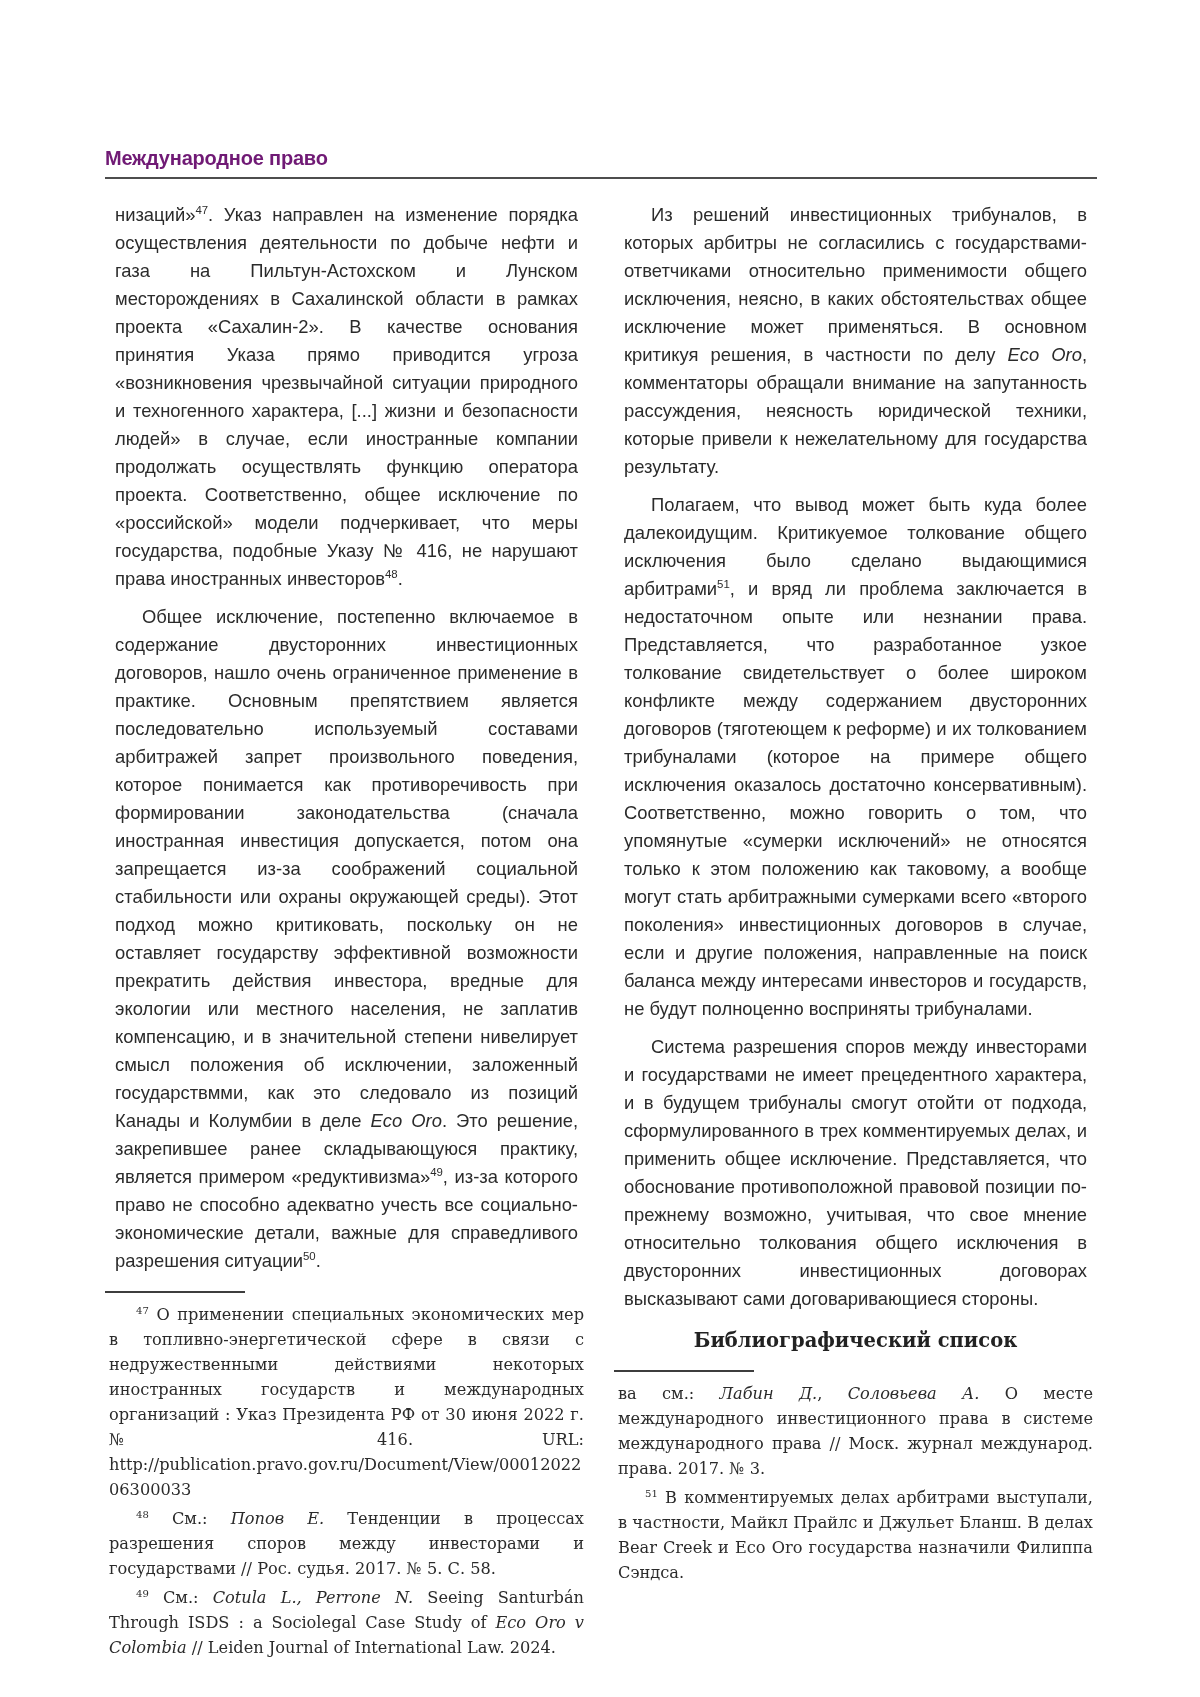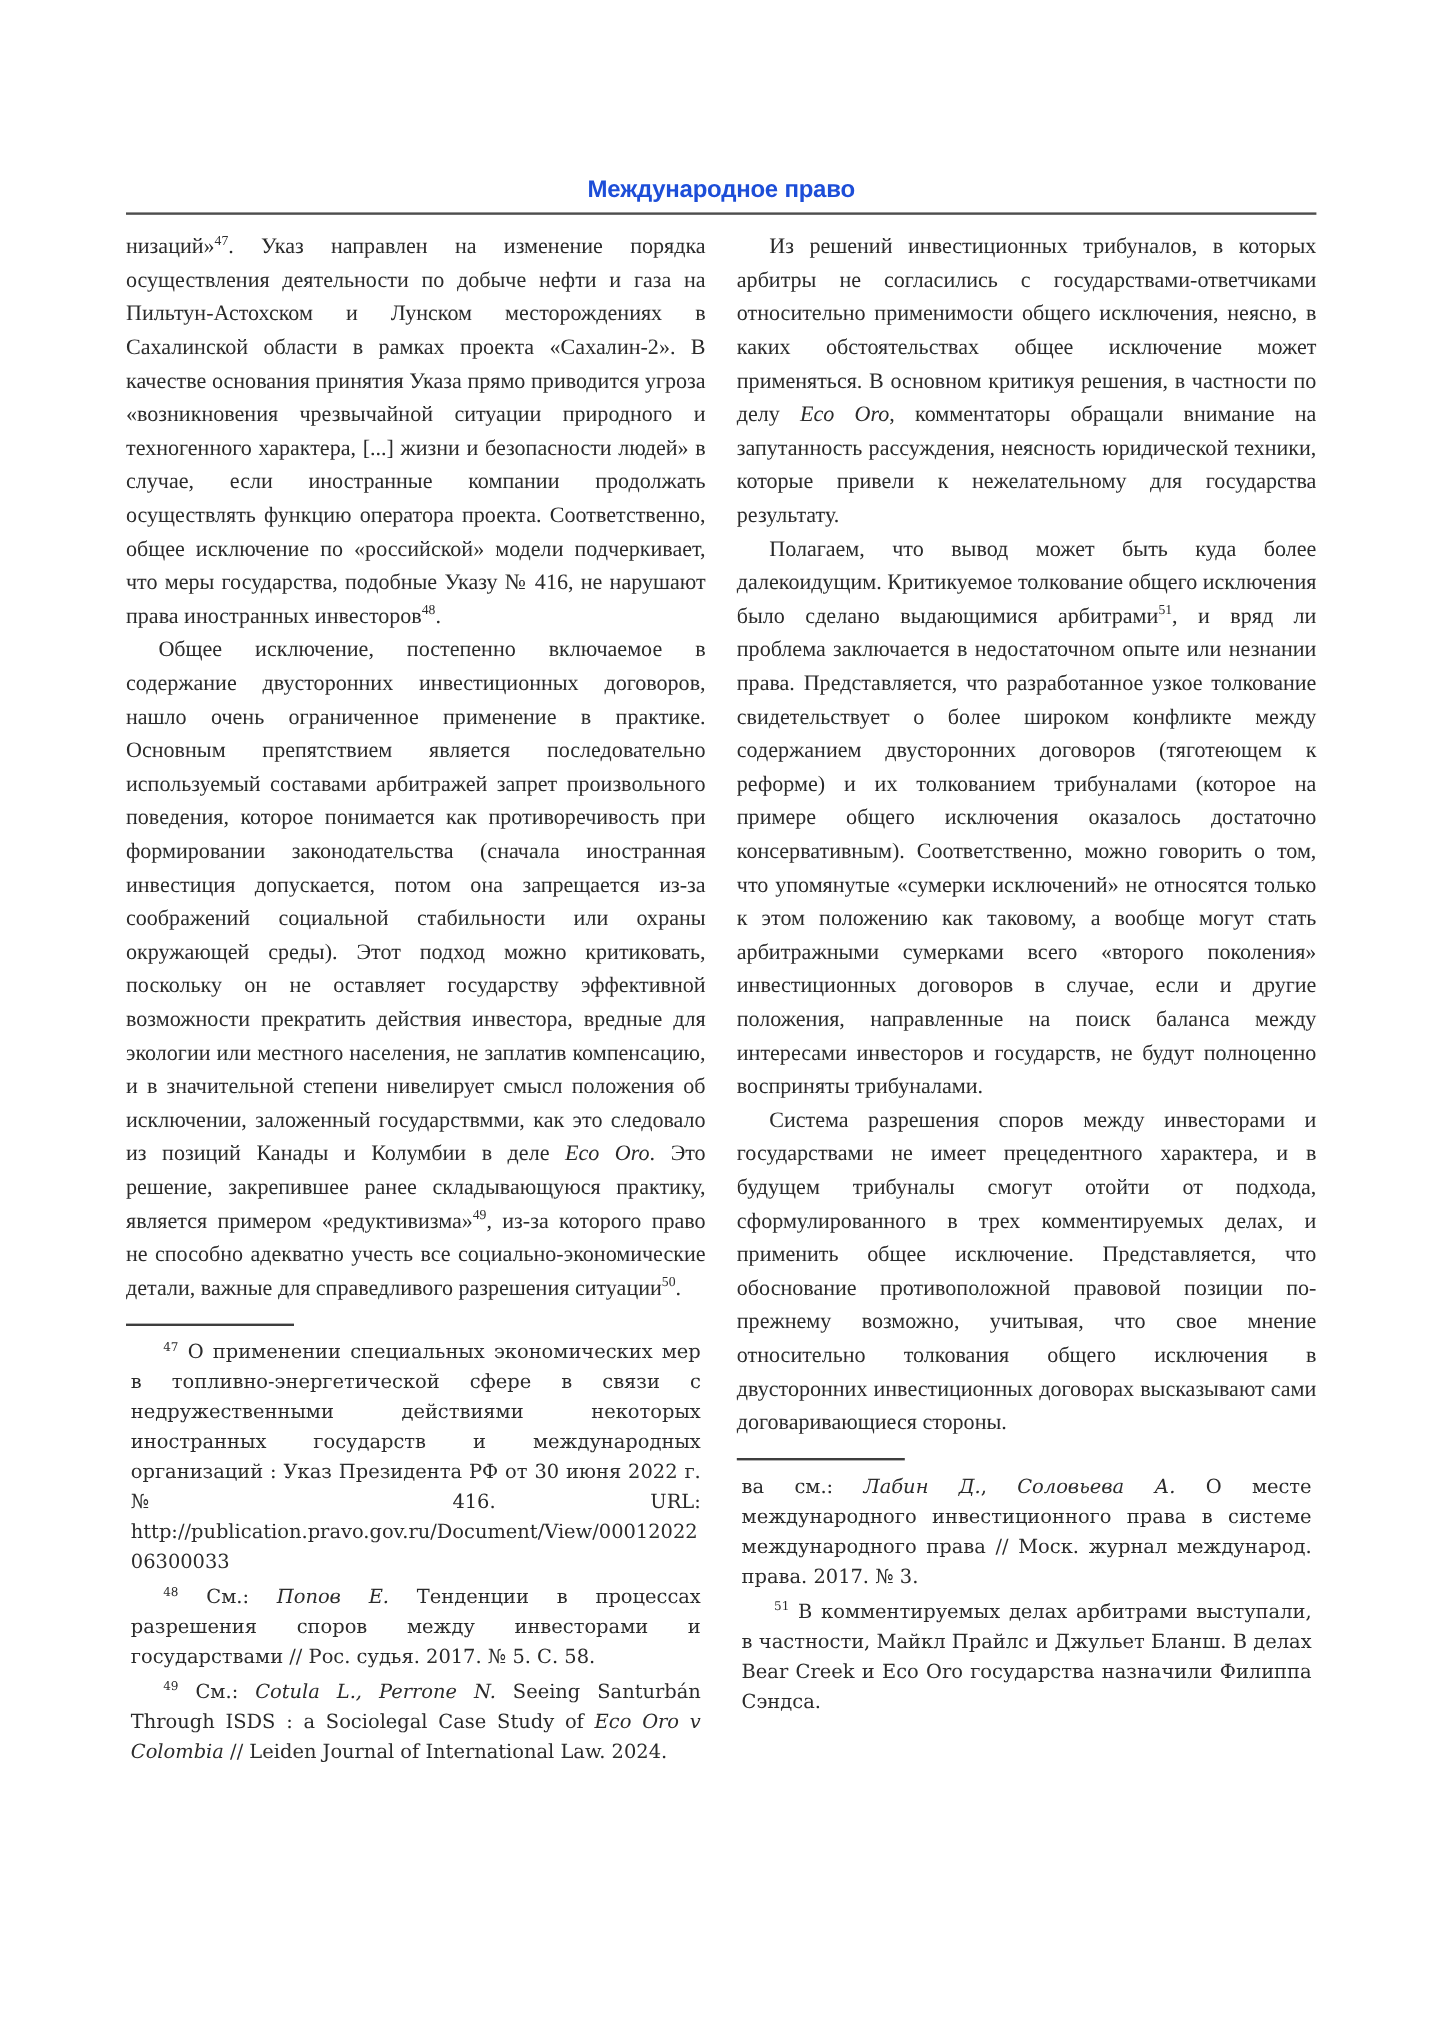--- a/index.html
+++ b/index.html
@@ -11,43 +11,43 @@
     margin: 0 auto;
     background: #ffffff;
     color: #2b2b2b;
     padding: 146px 103px 84px 105px;
     display: flex;
     flex-direction: column;
     overflow: hidden;
   }
   .page-header {
     display: flex;
-    justify-content: center;
+    justify-content: flex-start;
     font-family: "Liberation Sans", sans-serif;
     font-weight: 700;
     font-size: 20px;
     line-height: 24px;
-    color: #1d4ed8;
+    color: #701a75;
     letter-spacing: -0.2px;
   }
   .header-rule {
     border: 0;
     border-top: 2.5px solid #4d4d4d;
     margin: 7px 0 0 0;
   }
   .columns {
     display: flex;
     gap: 26px;
     margin-top: 12px;
   }
   .col { flex: 1 1 0; min-width: 0; }
   p.para {
-    margin: 0;
+    margin: 10px;
     text-align: justify;
-    font-family: Liberation Serif, serif;
+    font-family: Liberation Sans, sans-serif;
     font-size: 18.4px;
     line-height: 28px;
   }
   p.footnote {
     margin: 4px;
     text-align: justify;
     font-family: "DejaVu Serif", serif;
     font-size: 16.2px;
     line-height: 25px;
     overflow-wrap: anywhere;
@@ -97,20 +97,21 @@
             <p class="footnote indent"><sup>49</sup> См.: <em>Cotula L., Perrone N.</em> Seeing Santurbán Through ISDS : a Sociolegal Case Study of <em>Eco Oro v Colombia</em> // Leiden Journal of International Law. 2024.</p>
           </div>
       </div>
     </div>
 
     <div class="col">
       <div>
           <p class="para indent">Из решений инвестиционных трибуналов, в которых арбитры не согласились с государствами-ответчиками относительно применимости общего исключения, неясно, в каких обстоятельствах общее исключение может применяться. В основном критикуя решения, в частности по делу <em>Eco Oro</em>, комментаторы обращали внимание на запутанность рассуждения, неясность юридической техники, которые привели к нежелательному для государства результату.</p>
           <p class="para indent">Полагаем, что вывод может быть куда более далекоидущим. Критикуемое толкование общего исключения было сделано выдающимися арбитрами<sup>51</sup>, и вряд ли проблема заключается в недостаточном опыте или незнании права. Представляется, что разработанное узкое толкование свидетельствует о более широком конфликте между содержанием двусторонних договоров (тяготеющем к реформе) и их толкованием трибуналами (которое на примере общего исключения оказалось достаточно консервативным). Соответственно, можно говорить о том, что упомянутые «сумерки исключений» не относятся только к этом положению как таковому, а вообще могут стать арбитражными сумерками всего «второго поколения» инвестиционных договоров в случае, если и другие положения, направленные на поиск баланса между интересами инвесторов и государств, не будут полноценно восприняты трибуналами.</p>
           <p class="para indent">Система разрешения споров между инвесторами и государствами не имеет прецедентного характера, и в будущем трибуналы смогут отойти от подхода, сформулированного в трех комментируемых делах, и применить общее исключение. Представляется, что обоснование противоположной правовой позиции по-прежнему возможно, учитывая, что свое мнение относительно толкования общего исключения в двусторонних инвестиционных договорах высказывают сами договаривающиеся стороны.</p>
+          <div class="bib-heading">Библиографический список</div>
         </div>
       <div class="footnotes">
         <hr class="fn-rule">
         <div>
             <p class="footnote">ва см.: <em>Лабин Д.</em>, <em>Соловьева А.</em> О месте международного инвестиционного права в системе международного права // Моск. журнал международ. права. 2017. № 3.</p>
             <p class="footnote indent"><sup>51</sup> В комментируемых делах арбитрами выступали, в частности, Майкл Прайлс и Джульет Бланш. В делах Bear Creek и Eco Oro государства назначили Филиппа Сэндса.</p>
           </div>
       </div>
     </div>
 

